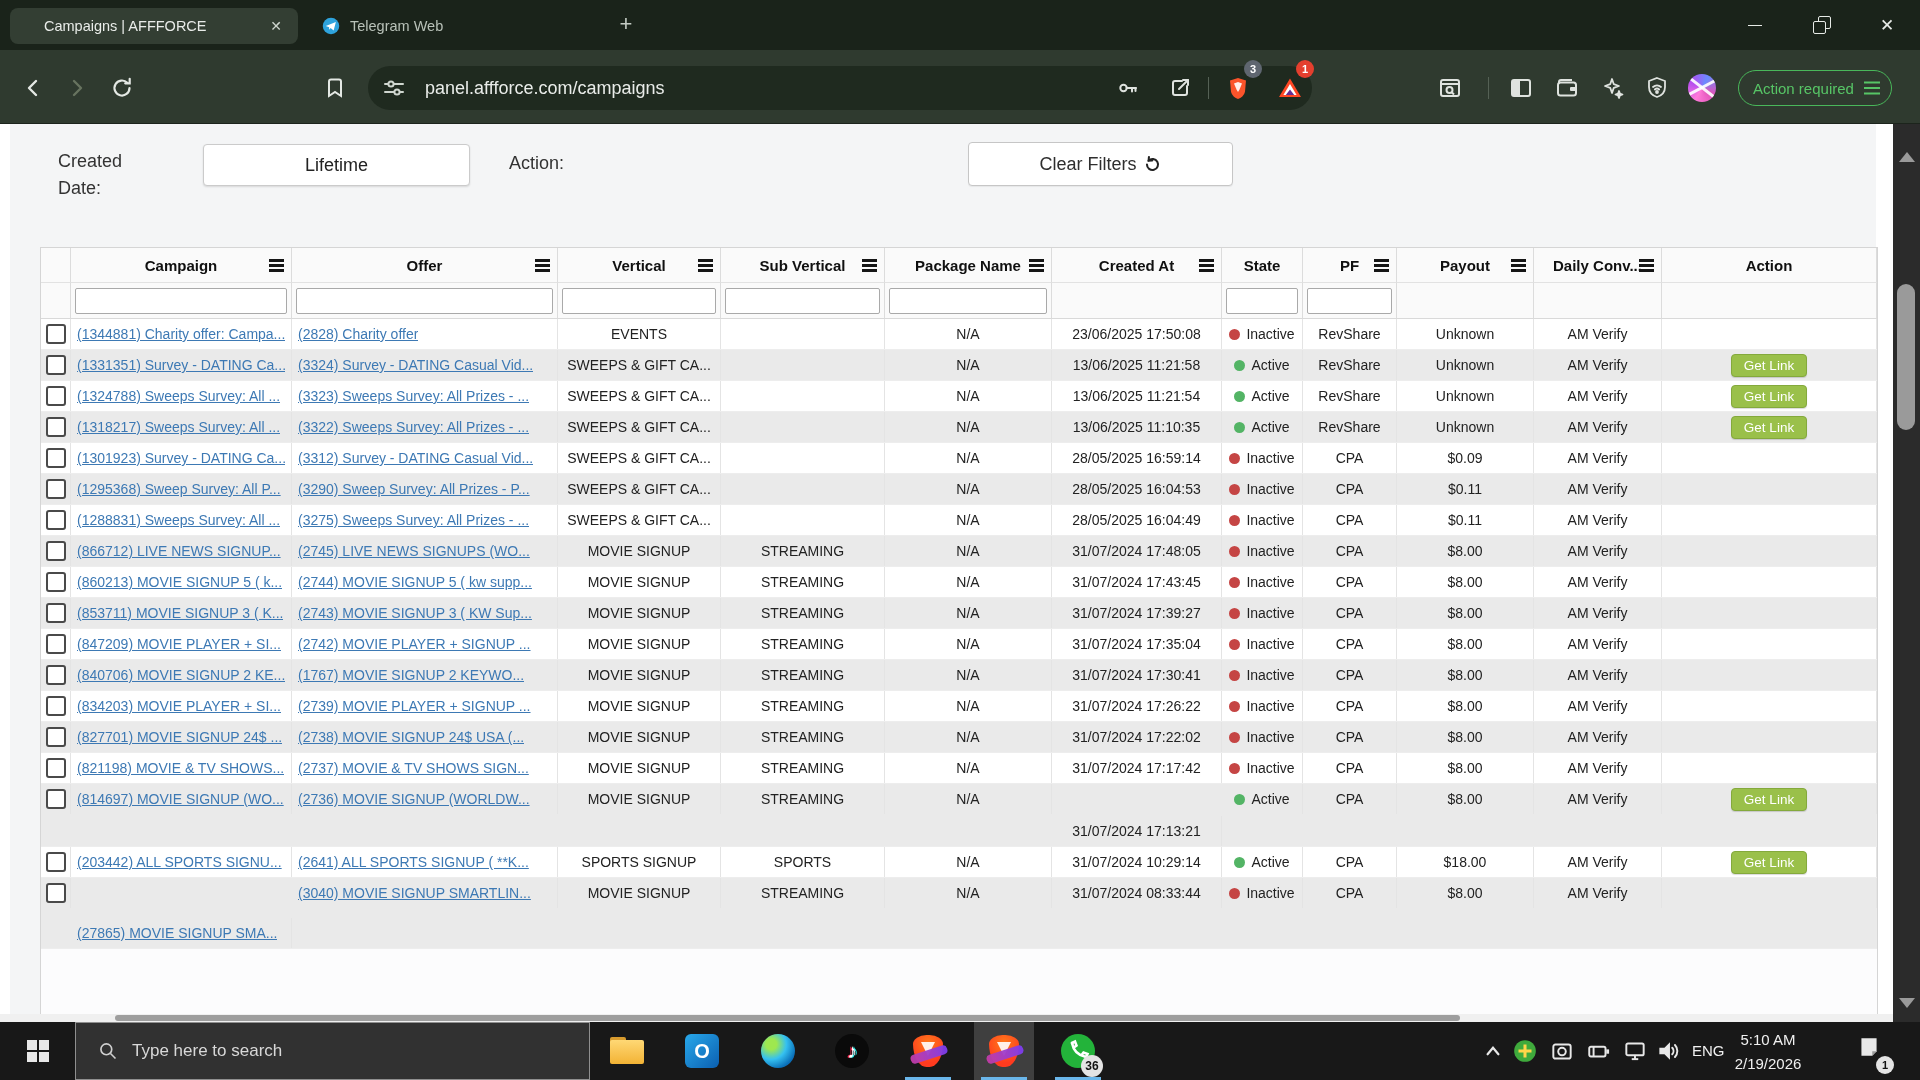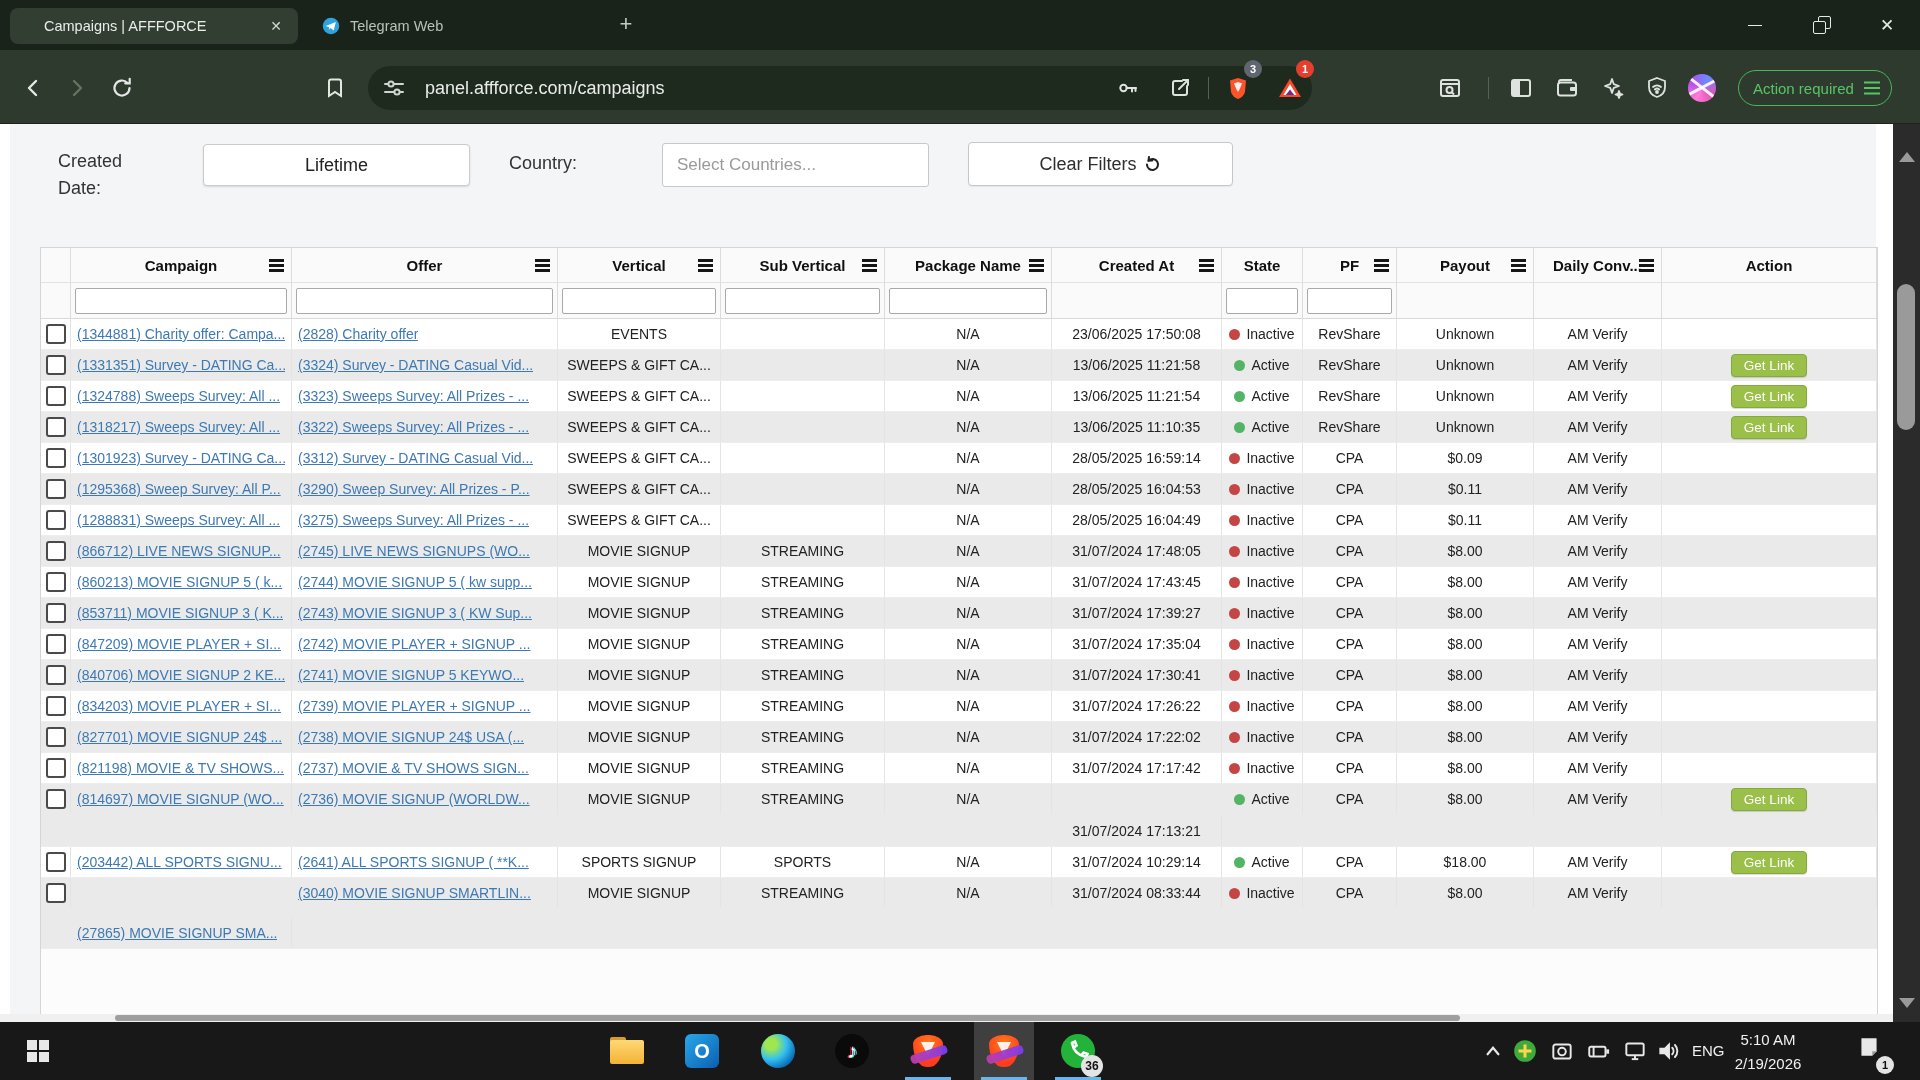--- a/index.html
+++ b/index.html
@@ -214,22 +214,21 @@
   <div class="action-btn">
     <span class="txt">Action required</span>
     <span class="ham-green"></span>
   </div>
 
   <div class="page-left-gutter"></div>
   <div class="page-right-gutter"></div>
 
   <div class="flabel" style="left:58px;top:148px;width:95px">Created Date:</div>
   <div class="lifetime-box">Lifetime</div>
-  <div class="flabel" style="left:509px;top:150px">Country:</div>
-  <input class="country-input" placeholder="Select Countries..." style="">
+  <div class="flabel" style="left:509px;top:150px">Action:</div>
   <div class="clear-btn">
     <span>Clear Filters</span>
     <svg width="19" height="19" viewBox="0 0 24 24" fill="none" stroke="#222" stroke-width="2.6" stroke-linecap="round">
         <path d="M5 12a7 7 0 1 0 2.1-5"></path>
         <polyline points="7.5,2.5 7.1,7.2 11.8,6.8"></polyline>
       </svg>
   </div>
 
   <div class="table-card">
     <div class="hrow" id="header-row">
@@ -566,21 +565,21 @@
           <div class="cell" style="width: 215px;"></div>
         </div>
         <div class="trow stripe">
           <div class="cell" style="width: 30px;">
             <div class="checkbox"></div>
           </div>
           <div class="cell left" style="width: 221px;">
             <a class="rlink">(840706) MOVIE SIGNUP 2 KE...</a>
           </div>
           <div class="cell left" style="width: 266px;">
-            <a class="rlink">(2741) MOVIE SIGNUP 5 KEYWO...</a>
+            <a class="rlink">(1767) MOVIE SIGNUP 2 KEYWO...</a>
           </div>
           <div class="cell" style="width: 163px;">MOVIE SIGNUP</div>
           <div class="cell" style="width: 164px;">STREAMING</div>
           <div class="cell" style="width: 167px;">N/A</div>
           <div class="cell" style="width: 170px;">31/07/2024 17:30:41</div>
           <div class="cell" style="width: 81px;">
             <div class="dot red"></div>
             <span>Inactive</span>
           </div>
           <div class="cell" style="width: 94px;">CPA</div>
@@ -743,20 +742,27 @@
   </div>
 
   <div class="taskbar"></div>
   <div class="startbtn">
     <span class="winlogo">
         <span></span>
         <span></span>
         <span></span>
         <span></span>
       </span>
+  </div>
+  <div class="tsearch">
+    <svg class="mag" width="20" height="20" viewBox="0 0 24 24" fill="none" stroke="#cfcfcf" stroke-width="2">
+        <circle cx="10" cy="10" r="6.5"></circle>
+        <line x1="15" y1="15" x2="21" y2="21"></line>
+      </svg>
+    <span class="ph">Type here to search</span>
   </div>
 
   <div class="appslot"></div>
   <div class="app" style="left:610px">
       <div class="folder"></div>
     </div>
   <div class="app" style="left:685px">
       <div class="outlook">O</div>
     </div>
   <div class="app" style="left:761px">

